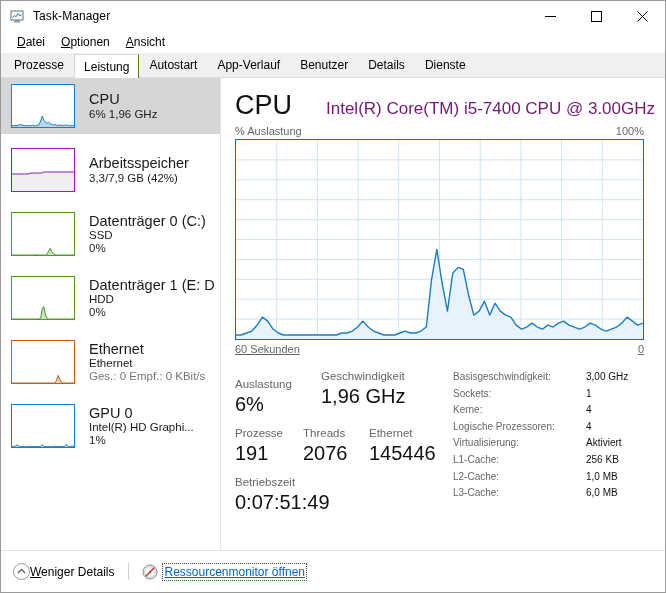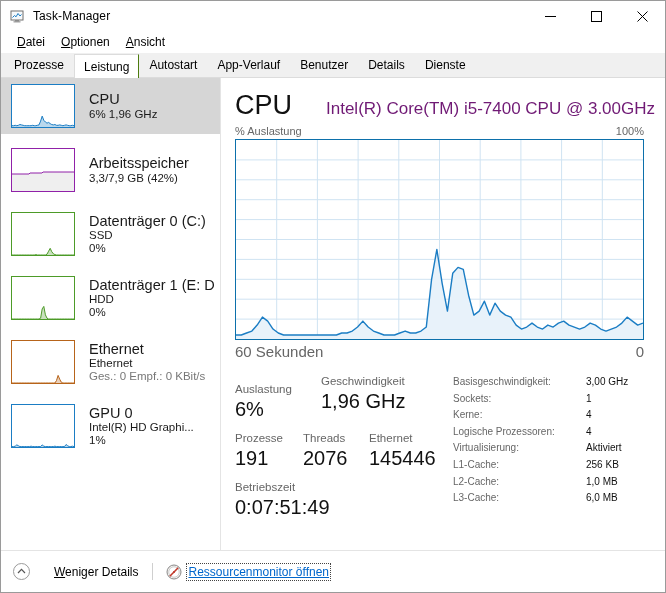--- a/index.html
+++ b/index.html
@@ -194,23 +194,24 @@
     height: 201px;
     border: 1px solid #0c70ab;
     box-sizing: border-box;
     position: relative;
     background: #ffffff;
   }
   .graph-wrap svg { display: block; width: 100%; height: 100%; }
   .graph-foot {
     display: flex;
     justify-content: space-between;
-    font-size: 15px;
+    font-size: 11px;
     color: #666666;
     padding: 3px 21px 0 14px;
+    text-decoration: underline;
   }
 
   
   .stats {
     display: flex;
     padding: 14px 14px 0 14px;
   }
   .stats-left { width: 210px; flex: 0 0 auto; }
   .stat-row { display: flex; margin-bottom: 9px; }
   .stat-cell { flex: 0 0 auto; }
@@ -514,21 +515,21 @@
 
     </div>
   </div>
 
   <div class="statusbar">
     <div class="less-details">
       <svg width="17" height="17" viewBox="0 0 17 17">
         <circle cx="8.5" cy="8.5" r="8" fill="none" stroke="#9a9a9a" stroke-width="1"></circle>
         <polyline points="5,10 8.5,6.3 12,10" fill="none" stroke="#555" stroke-width="1.2"></polyline>
       </svg>
-      <span class="lbl" style="margin-left:24px"><u>W</u>eniger Details</span>
+      <span class="lbl" style="margin-left:0"><u>W</u>eniger Details</span>
     </div>
     <div class="sep"></div>
     <div class="resmon">
       <svg width="16" height="16" viewBox="0 0 16 16">
         <circle cx="8" cy="8" r="7" fill="#f2f0ee" stroke="#8a8a8a" stroke-width="1"></circle>
         <circle cx="8" cy="8" r="5.2" fill="#ffffff" stroke="#bdbdbd" stroke-width="0.7"></circle>
         <line x1="3.8" y1="12.2" x2="12.2" y2="3.8" stroke="#c0392b" stroke-width="1.6"></line>
         <circle cx="8" cy="8" r="1" fill="#c0392b"></circle>
       </svg>
       <span class="link">Ressourcenmonitor öffnen</span>

